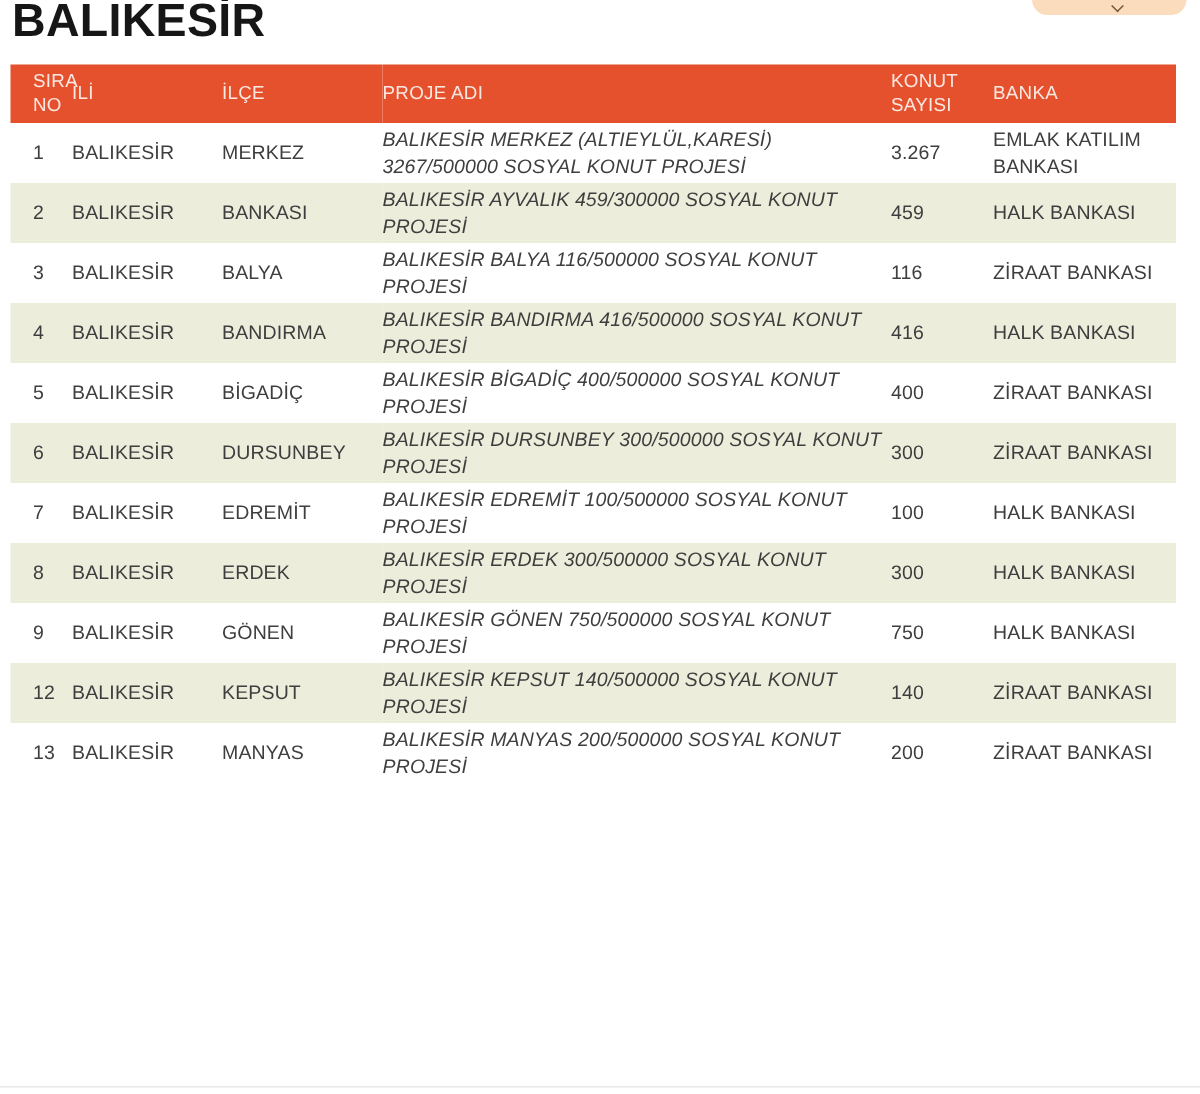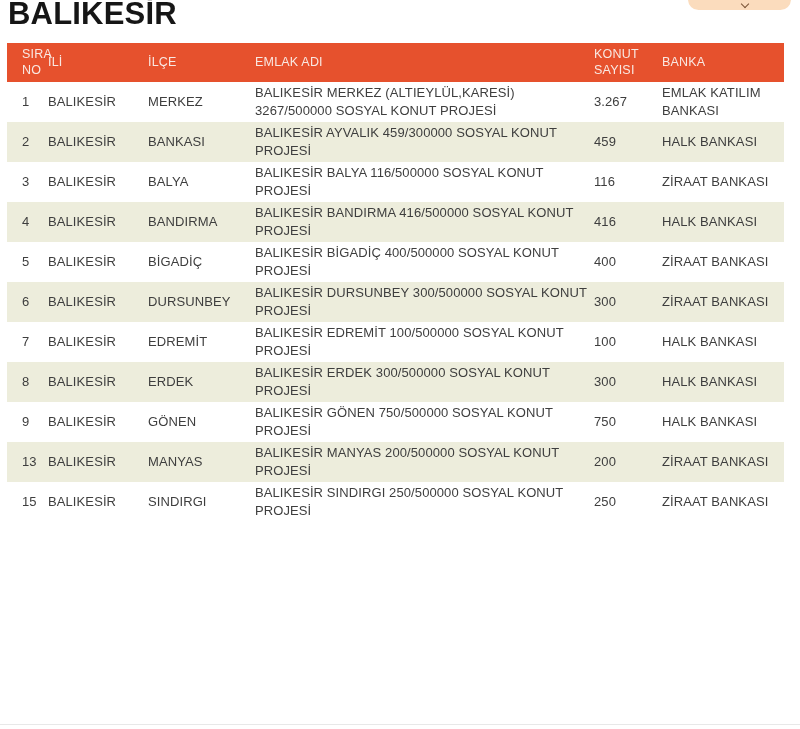--- a/index.html
+++ b/index.html
@@ -36,21 +36,21 @@
   }
   thead th:first-child{padding-left:15px;margin-top:35px;}
   tbody td{
     font-size:13px;color:var(--body_text,#3E3E3E);
     height:40px;vertical-align:middle;line-height:1.42;
     letter-spacing:0.1px;padding:0;
   }
   tbody td:first-child{padding-left:15px;}
   tbody tr:nth-child(even){background:var(--stripe_bg,#EDEDDC);}
   tbody tr:nth-child(odd){background:var(--row_bg,#FFFFFF);}
-  .proje{width:340px;}
+  .proje{width:340px;font-style:italic;}
   .banka{width:118px;}
   .bottom-line{
     position:absolute;left:0;top:724px;width:800px;height:1px;
     background:var(--bottom_line,#E8E8E8);
   }
 </style>
 </head>
 <body>
 
 <div class="top-pill">
@@ -66,21 +66,21 @@
       <col style="width:107px">
     <col style="width:339px">
       <col style="width:68px">
       <col style="width:122px">
   </colgroup>
   <thead>
     <tr>
       <th>SIRA NO</th>
       <th>İLİ</th>
       <th>İLÇE</th>
-      <th>EMLAK ADI</th>
+      <th>PROJE ADI</th>
       <th>KONUT SAYISI</th>
       <th>BANKA</th>
     </tr>
   </thead>
   <tbody>
       <tr>
     <td>1</td>
     <td>BALIKESİR</td>
     <td>MERKEZ</td>
     <td>
@@ -181,39 +181,39 @@
     <td>GÖNEN</td>
     <td>
           <div class="proje">BALIKESİR GÖNEN 750/500000 SOSYAL KONUT PROJESİ</div>
         </td>
     <td>750</td>
     <td>
           <div class="banka">HALK BANKASI</div>
         </td>
   </tr>
       <tr>
+    <td>12</td>
+    <td>BALIKESİR</td>
+    <td>KEPSUT</td>
+    <td>
+          <div class="proje">BALIKESİR KEPSUT 140/500000 SOSYAL KONUT PROJESİ</div>
+        </td>
+    <td>140</td>
+    <td>
+          <div class="banka">ZİRAAT BANKASI</div>
+        </td>
+  </tr>
+      <tr>
     <td>13</td>
     <td>BALIKESİR</td>
     <td>MANYAS</td>
     <td>
           <div class="proje">BALIKESİR MANYAS 200/500000 SOSYAL KONUT PROJESİ</div>
         </td>
     <td>200</td>
-    <td>
-          <div class="banka">ZİRAAT BANKASI</div>
-        </td>
-  </tr>
-      <tr>
-    <td>15</td>
-    <td>BALIKESİR</td>
-    <td>SINDIRGI</td>
-    <td>
-          <div class="proje">BALIKESİR SINDIRGI 250/500000 SOSYAL KONUT PROJESİ</div>
-        </td>
-    <td>250</td>
     <td>
           <div class="banka">ZİRAAT BANKASI</div>
         </td>
   </tr>
     </tbody>
 </table>
 
 <div class="bottom-line"></div>
 
 </body></html>

